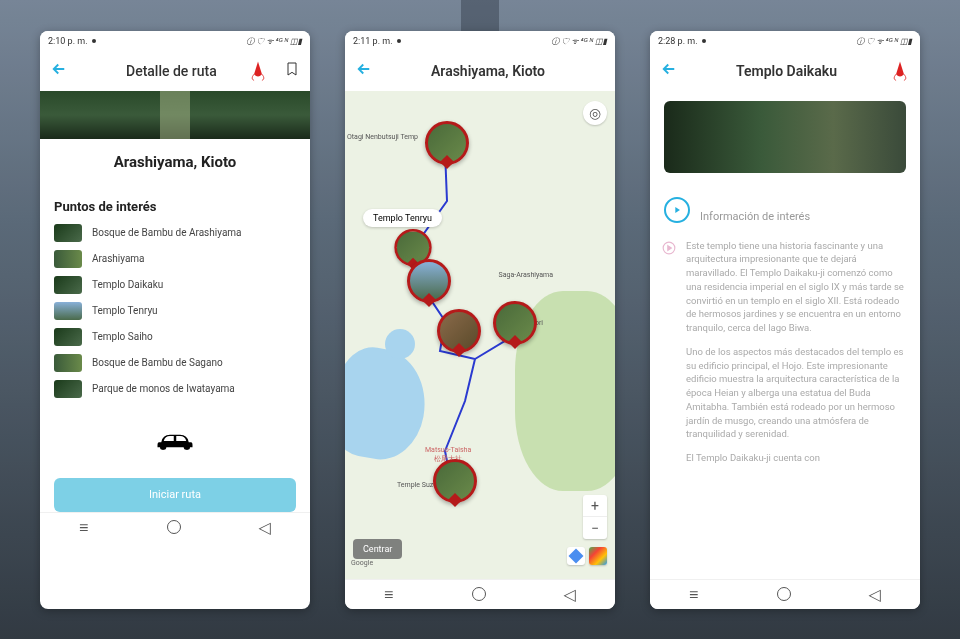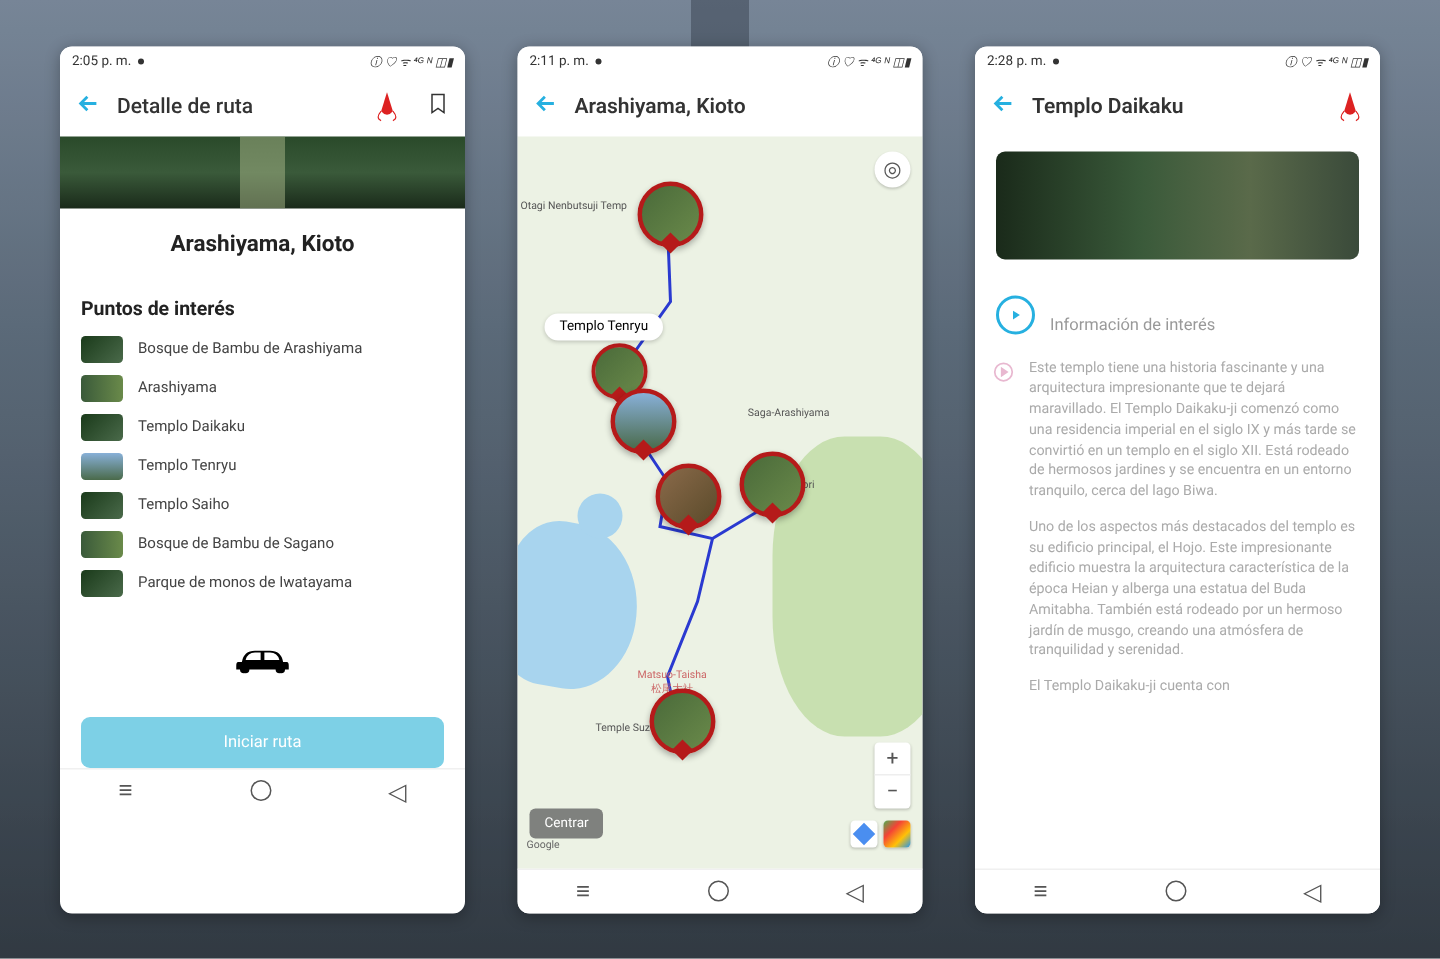--- a/index.html
+++ b/index.html
@@ -54,21 +54,21 @@
   .status-right { display: flex; align-items: center; gap: 3px; font-size: 8px; font-style: italic; }
   .app-header {
     height: 40px;
     display: flex;
     align-items: center;
     padding: 0 10px;
     gap: 10px;
     background: #fff;
   }
   .back-arrow { color: #26b0e0; }
-  .app-title { font-size: 14px; color: #333; font-weight: 500; flex: 1; }
+  .app-title { font-size: 14px; color: #333; font-weight: 500; flex: 1; margin-left: 48px; }
   .logo {
     display: flex;
     flex-direction: column;
     align-items: center;
     font-size: 6px;
     color: #d22;
   }
   .logo svg { display: block; }
   .bookmark { margin-left: 6px; }
 
@@ -251,21 +251,21 @@
 </head>
 <body>
 
 <div class="bg-arch"></div>
 
 <div class="canvas">
 
   <div class="phone">
     <div class="status-bar">
       <div class="status-left">
-        <span>2:05 p. m.</span>
+        <span>2:10 p. m.</span>
         <span class="dot"></span>
       </div>
       <div class="status-right">ⓘ ♡ ᯤ ⁴ᴳ ᴺ ◫▮</div>
     </div>
     <div class="app-header">
       <span class="back-arrow">
         <svg width="18" height="18" viewBox="0 0 24 24" fill="none" stroke="currentColor" stroke-width="2.5">
             <path d="M19 12H5M11 18l-6-6 6-6"></path>
           </svg>
       </span>

